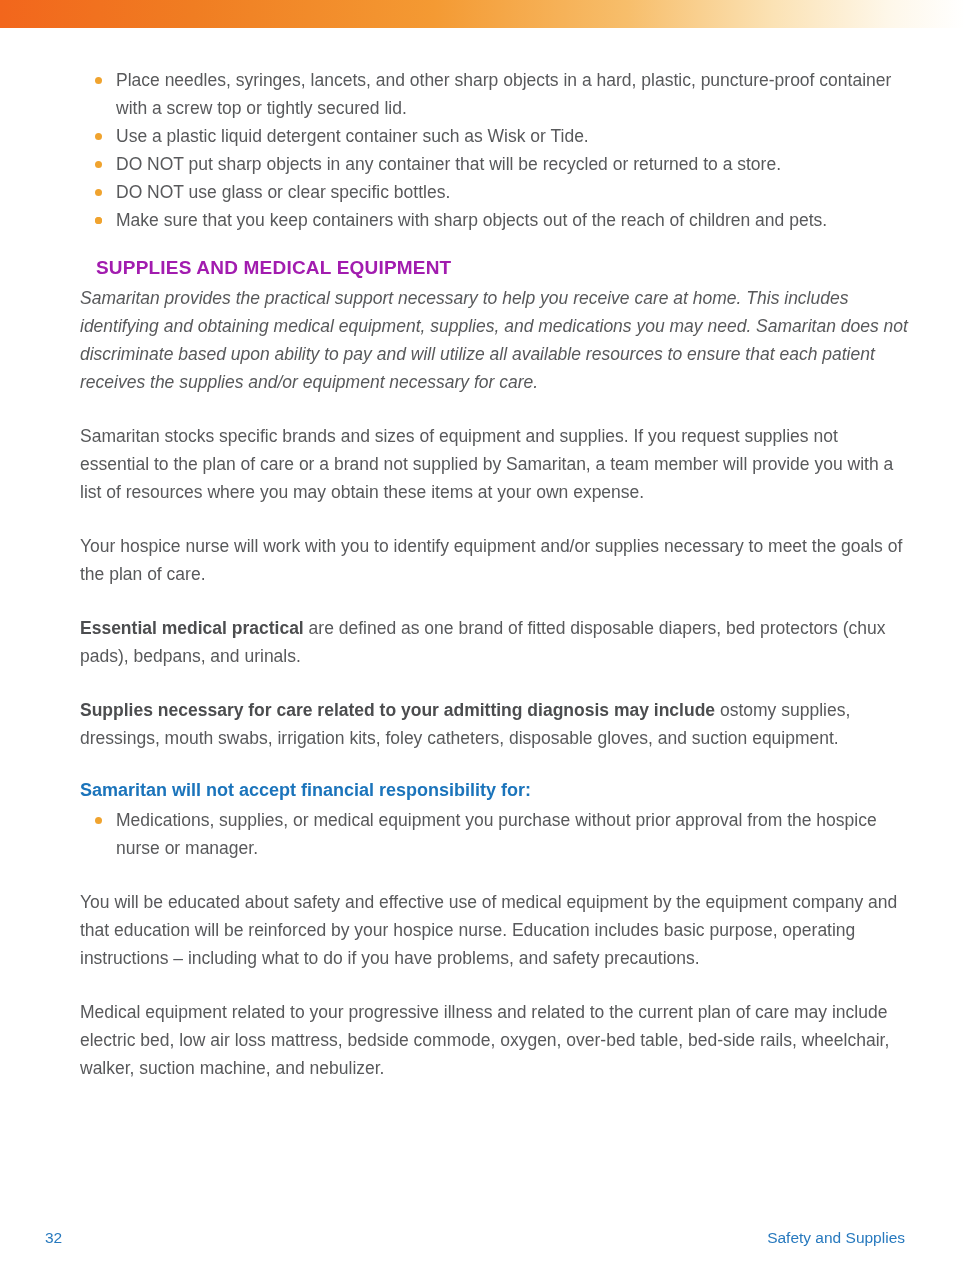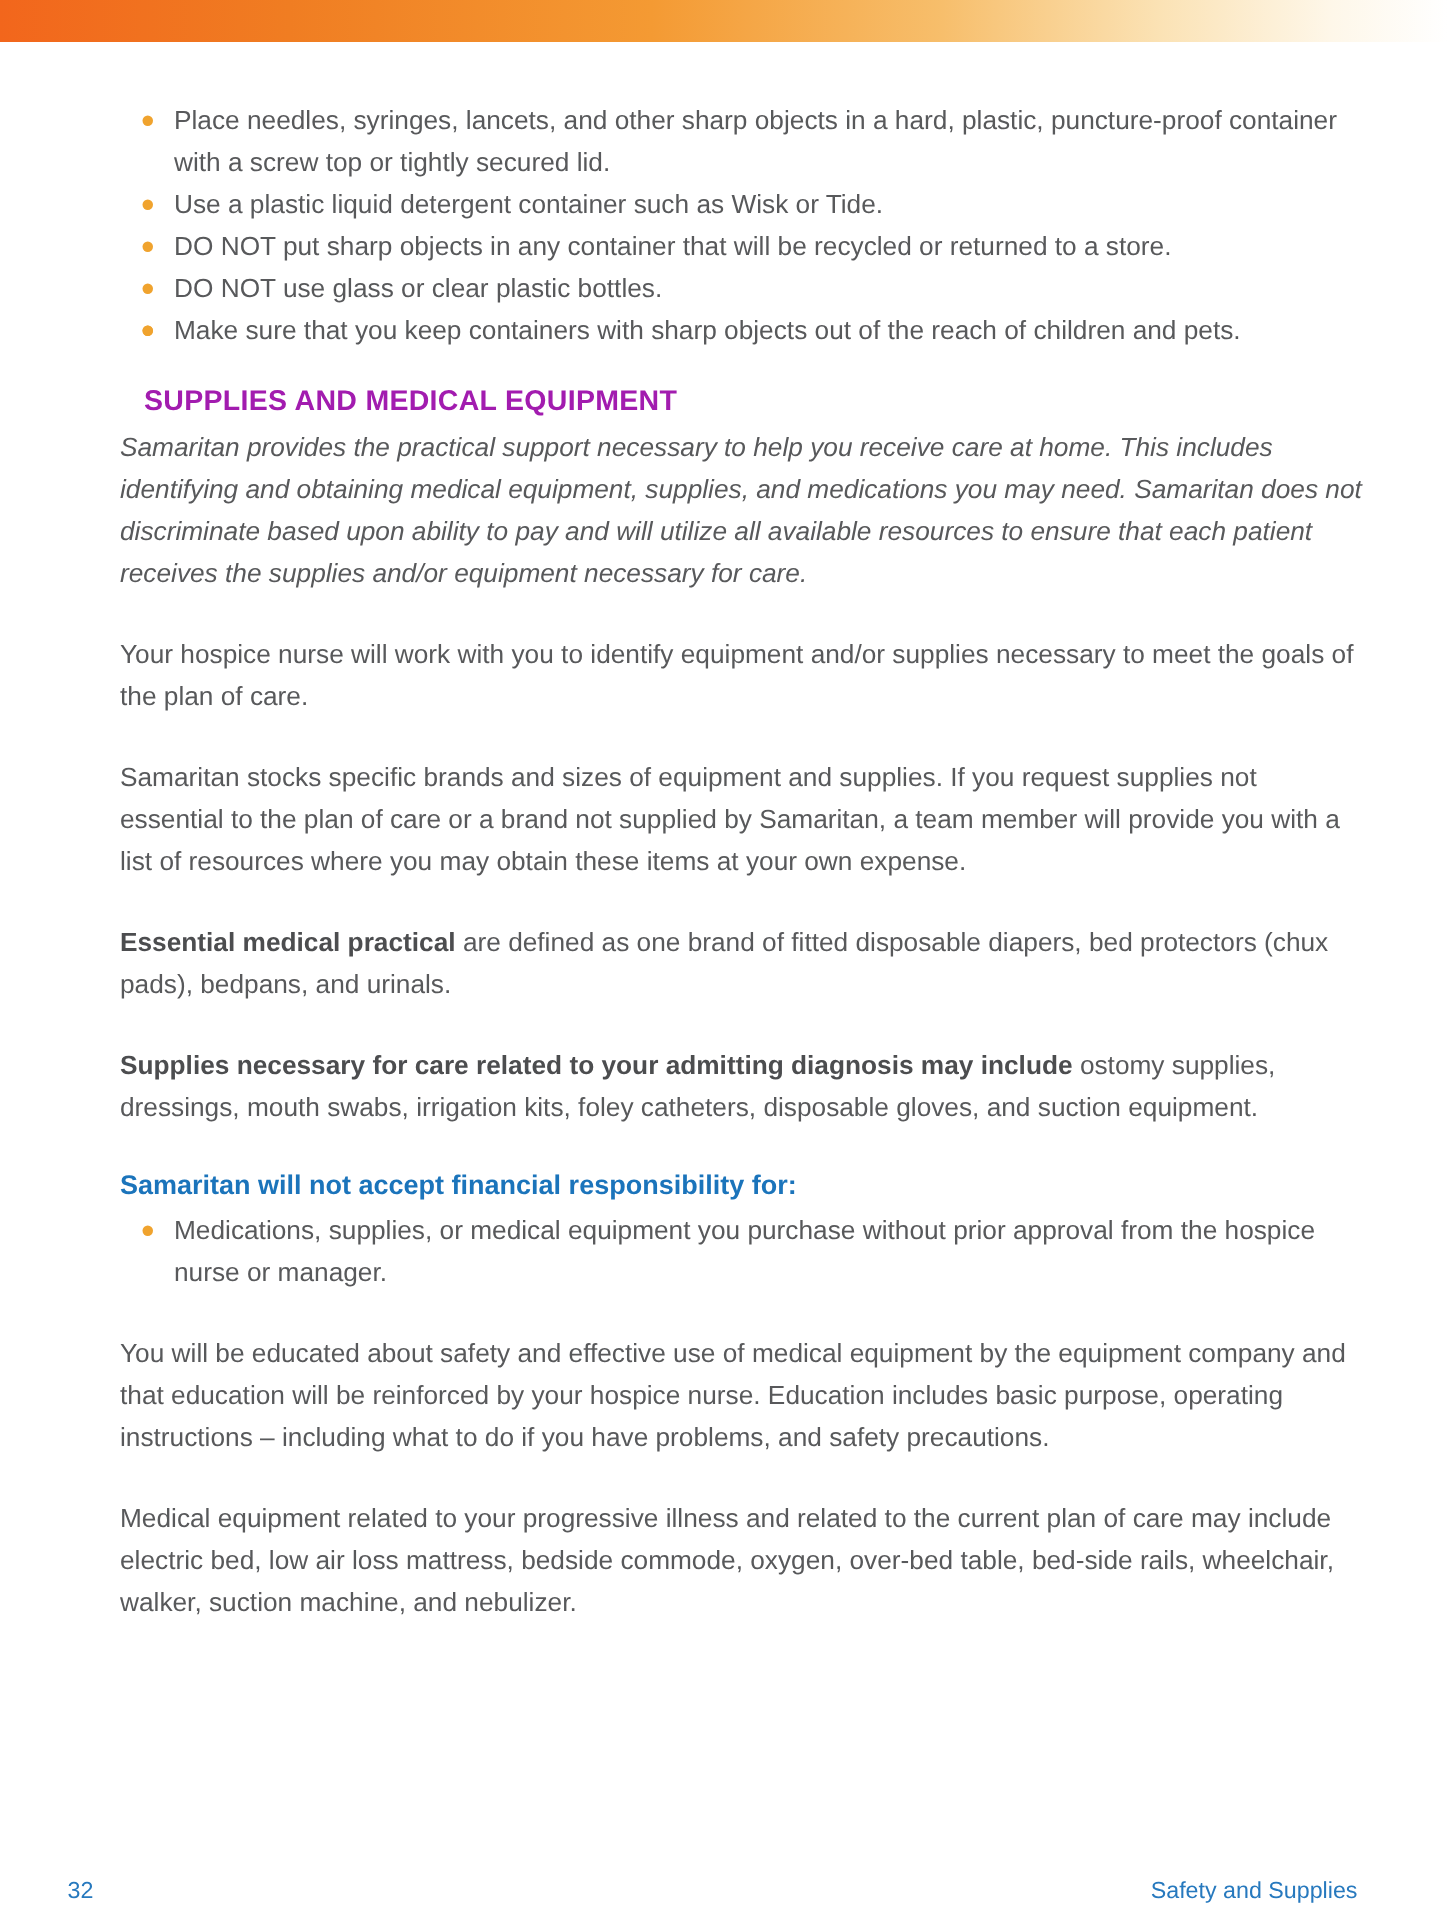--- a/index.html
+++ b/index.html
@@ -55,21 +55,21 @@
     font-size: 18px;
     line-height: 25px;
     font-weight: bold;
     color: #1b74bb;
   }
   p.para { margin-top: 26px; }
   p.para.first { margin-top: 0; font-style: italic; }
   .bold-lead { font-weight: bold; color: #4c4d4f; }
   .footer {
     position: absolute;
-    bottom: 10px;
+    bottom: 33px;
     left: 45px;
     right: 60px;
     display: flex;
     justify-content: space-between;
     align-items: baseline;
     font-size: 15.5px;
     color: #2779be;
   }
 </style>
 </head>
@@ -87,38 +87,38 @@
     <li>
       <span class="dot"></span>
       <span>Use a plastic liquid detergent container such as Wisk or Tide.</span>
     </li>
     <li>
       <span class="dot"></span>
       <span>DO NOT put sharp objects in any container that will be recycled or returned to a store.</span>
     </li>
     <li>
       <span class="dot"></span>
-      <span>DO NOT use glass or clear plastic bottles.</span>
+      <span>DO NOT use glass or clear specific bottles.</span>
     </li>
     <li>
       <span class="dot"></span>
     </li>
     <li>
       <span class="dot"></span>
       <span>Make sure that you keep containers with sharp objects out of the reach of children and pets.</span>
     </li>
   </ul>
 
   <h2 class="orange-heading">SUPPLIES AND MEDICAL EQUIPMENT</h2>
 
   <p class="para first">Samaritan provides the practical support necessary to help you receive care at home. This includes identifying and obtaining medical equipment, supplies, and medications you may need. Samaritan does not discriminate based upon ability to pay and will utilize all available resources to ensure that each patient receives the supplies and/or equipment necessary for care.</p>
 
+  <p class="para">Samaritan stocks specific brands and sizes of equipment and supplies. If you request supplies not essential to the plan of care or a brand not supplied by Samaritan, a team member will provide you with a list of resources where you may obtain these items at your own expense.</p>
+
   <p class="para">Your hospice nurse will work with you to identify equipment and/or supplies necessary to meet the goals of the plan of care.</p>
-
-  <p class="para">Samaritan stocks specific brands and sizes of equipment and supplies. If you request supplies not essential to the plan of care or a brand not supplied by Samaritan, a team member will provide you with a list of resources where you may obtain these items at your own expense.</p>
 
   <p class="para"><span class="bold-lead">Essential medical practical</span><span> are defined as one brand of fitted disposable diapers, bed protectors (chux pads), bedpans, and urinals.</span></p>
 
   <p class="para"><span class="bold-lead">Supplies necessary for care related to your admitting diagnosis may include</span><span> ostomy supplies, dressings, mouth swabs, irrigation kits, foley catheters, disposable gloves, and suction equipment.</span></p>
 
   <h3 class="blue-heading">Samaritan will not accept financial responsibility for:</h3>
 
   <ul class="bullets">
     <li>
       <span class="dot"></span>

